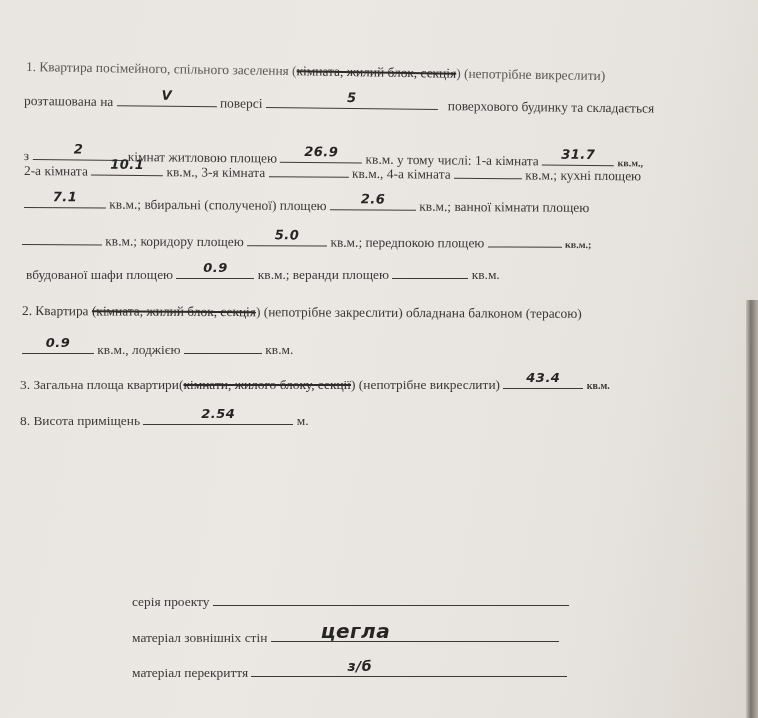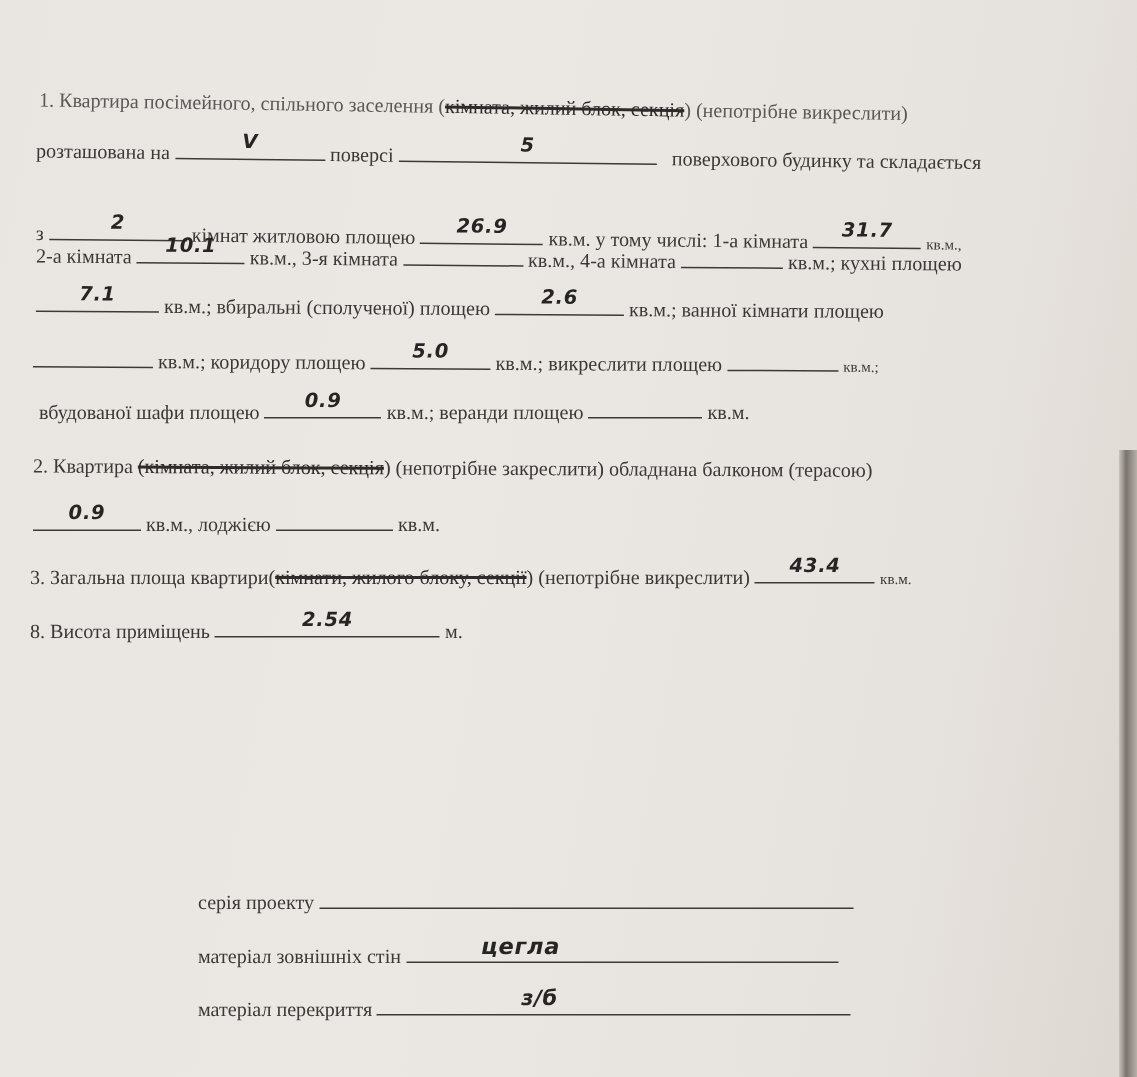--- a/index.html
+++ b/index.html
@@ -22,21 +22,21 @@
     display:inline-block; position:relative;
     border-bottom:1px solid #3c3a38; height:14px; vertical-align:baseline;
     text-align:center;
   }
   .hand {
     position:absolute; left:0; right:0; bottom:1px; text-align:center;
     font-family: "DejaVu Sans", sans-serif; font-style:italic; font-weight:bold;
     font-size:13px; color:#262524; letter-spacing:0.5px;
   }
   .strike { text-decoration: line-through; text-decoration-thickness:2px; color:#2e2c2a; }
-  .small { font-size:10px; }
+  .small { font-size:10px;font-weight:bold; }
   .fade { color:#5a5754; }
 </style>
 </head>
 <body>
 
 <div class="page-edge"></div>
 
 <div class="line" style="top:58px; left:26px; transform:rotate(0.9deg); transform-origin:left;">
   <span class="fade">1. Квартира посімейного, спільного заселення (</span><span class="strike">кімната, жилий блок, секція</span><span class="fade">) (непотрібне викреслити)</span>
 </div>
@@ -73,21 +73,21 @@
   <span class="blank" style="width:82px;"><span class="hand">7.1</span></span>
   <span>кв.м.; вбиральні (сполученої) площею</span>
   <span class="blank" style="width:86px;"><span class="hand">2.6</span></span>
   <span>кв.м.; ванної кімнати площею</span>
 </div>
 
 <div class="line" style="top:230px; left:22px; transform:rotate(0.3deg); transform-origin:left;">
   <span class="blank" style="width:80px;"><span class="hand"></span></span>
   <span>кв.м.; коридору площею</span>
   <span class="blank" style="width:80px;"><span class="hand">5.0</span></span>
-  <span>кв.м.; викреслити площею</span>
+  <span>кв.м.; передпокою площею</span>
   <span class="blank" style="width:74px;"><span class="hand"></span></span>
   <span class="small">кв.м.;</span>
 </div>
 
 <div class="line" style="top:264px; left:26px;">
   <span>вбудованої шафи площею</span>
   <span class="blank" style="width:78px;"><span class="hand">0.9</span></span>
   <span>кв.м.; веранди площею</span>
   <span class="blank" style="width:76px;"><span class="hand"></span></span>
   <span>кв.м.</span>
@@ -116,19 +116,19 @@
   <span>м.</span>
 </div>
 
 <div class="line" style="top:591px; left:132px;">
   <span>серія проекту</span>
   <span class="blank" style="width:356px;"><span class="hand"></span></span>
 </div>
 
 <div class="line" style="top:627px; left:132px;">
   <span>матеріал зовнішніх стін</span>
-  <span class="blank" style="width:288px;"><span class="hand" style="text-align:left; padding-left:50px; font-size:15px;">цегла</span></span>
+  <span class="blank" style="width:288px;"><span class="hand" style="text-align:left; padding-left:50px; font-size:20px;">цегла</span></span>
 </div>
 
 <div class="line" style="top:662px; left:132px;">
   <span>матеріал перекриття</span>
   <span class="blank" style="width:316px;"><span class="hand" style="text-align:left; padding-left:96px; font-size:14px;">з/б</span></span>
 </div>
 
 </body></html>

